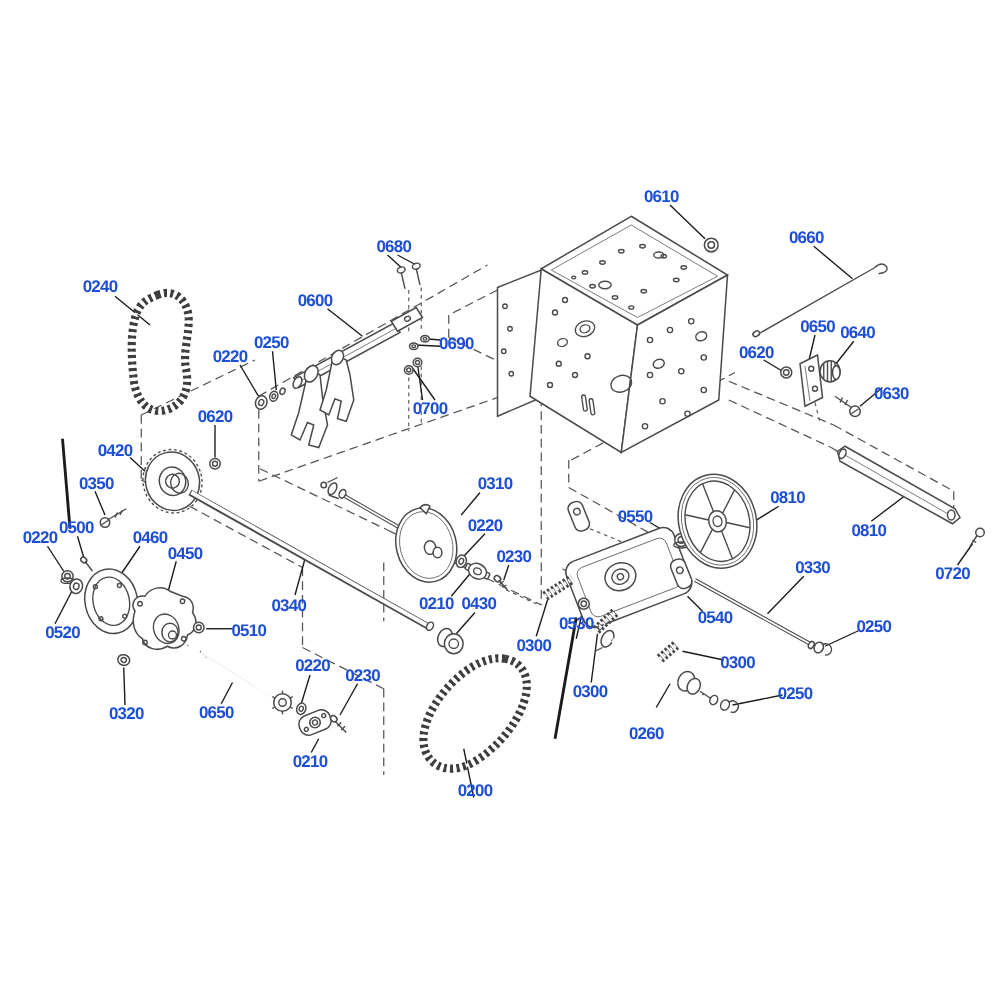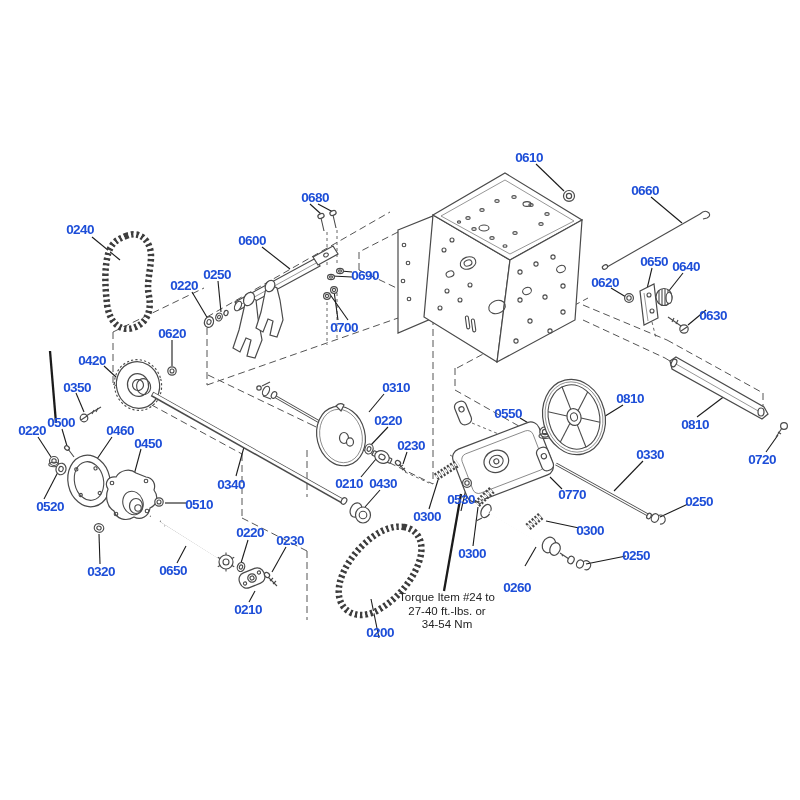--- a/index.html
+++ b/index.html
@@ -533,22 +533,19 @@
   <div class="lbl" style="left:383px;top:483px">0430</div>
   <div class="lbl" style="left:427px;top:516px">0300</div>
   <div class="lbl" style="left:461px;top:499px">0530</div>
   <div class="lbl" style="left:472px;top:553px">0300</div>
   <div class="lbl" style="left:380px;top:632px">0200</div>
   <div class="lbl" style="left:508px;top:413px">0550</div>
   <div class="lbl" style="left:630px;top:398px">0810</div>
   <div class="lbl" style="left:695px;top:424px">0810</div>
   <div class="lbl" style="left:762px;top:459px">0720</div>
   <div class="lbl" style="left:650px;top:454px">0330</div>
-  <div class="lbl" style="left:572px;top:494px">0770</div>
+  <div class="lbl" style="left:572px;top:494px">0540</div>
   <div class="lbl" style="left:699px;top:501px">0250</div>
   <div class="lbl" style="left:590px;top:530px">0300</div>
   <div class="lbl" style="left:636px;top:555px">0250</div>
   <div class="lbl" style="left:517px;top:587px">0260</div>
 
-  <div class="note" style="left:447px;top:611px">Torque Item #24 to
-27-40 ft.-lbs. or
-34-54 Nm</div>
 </div>
 
 </body></html>

